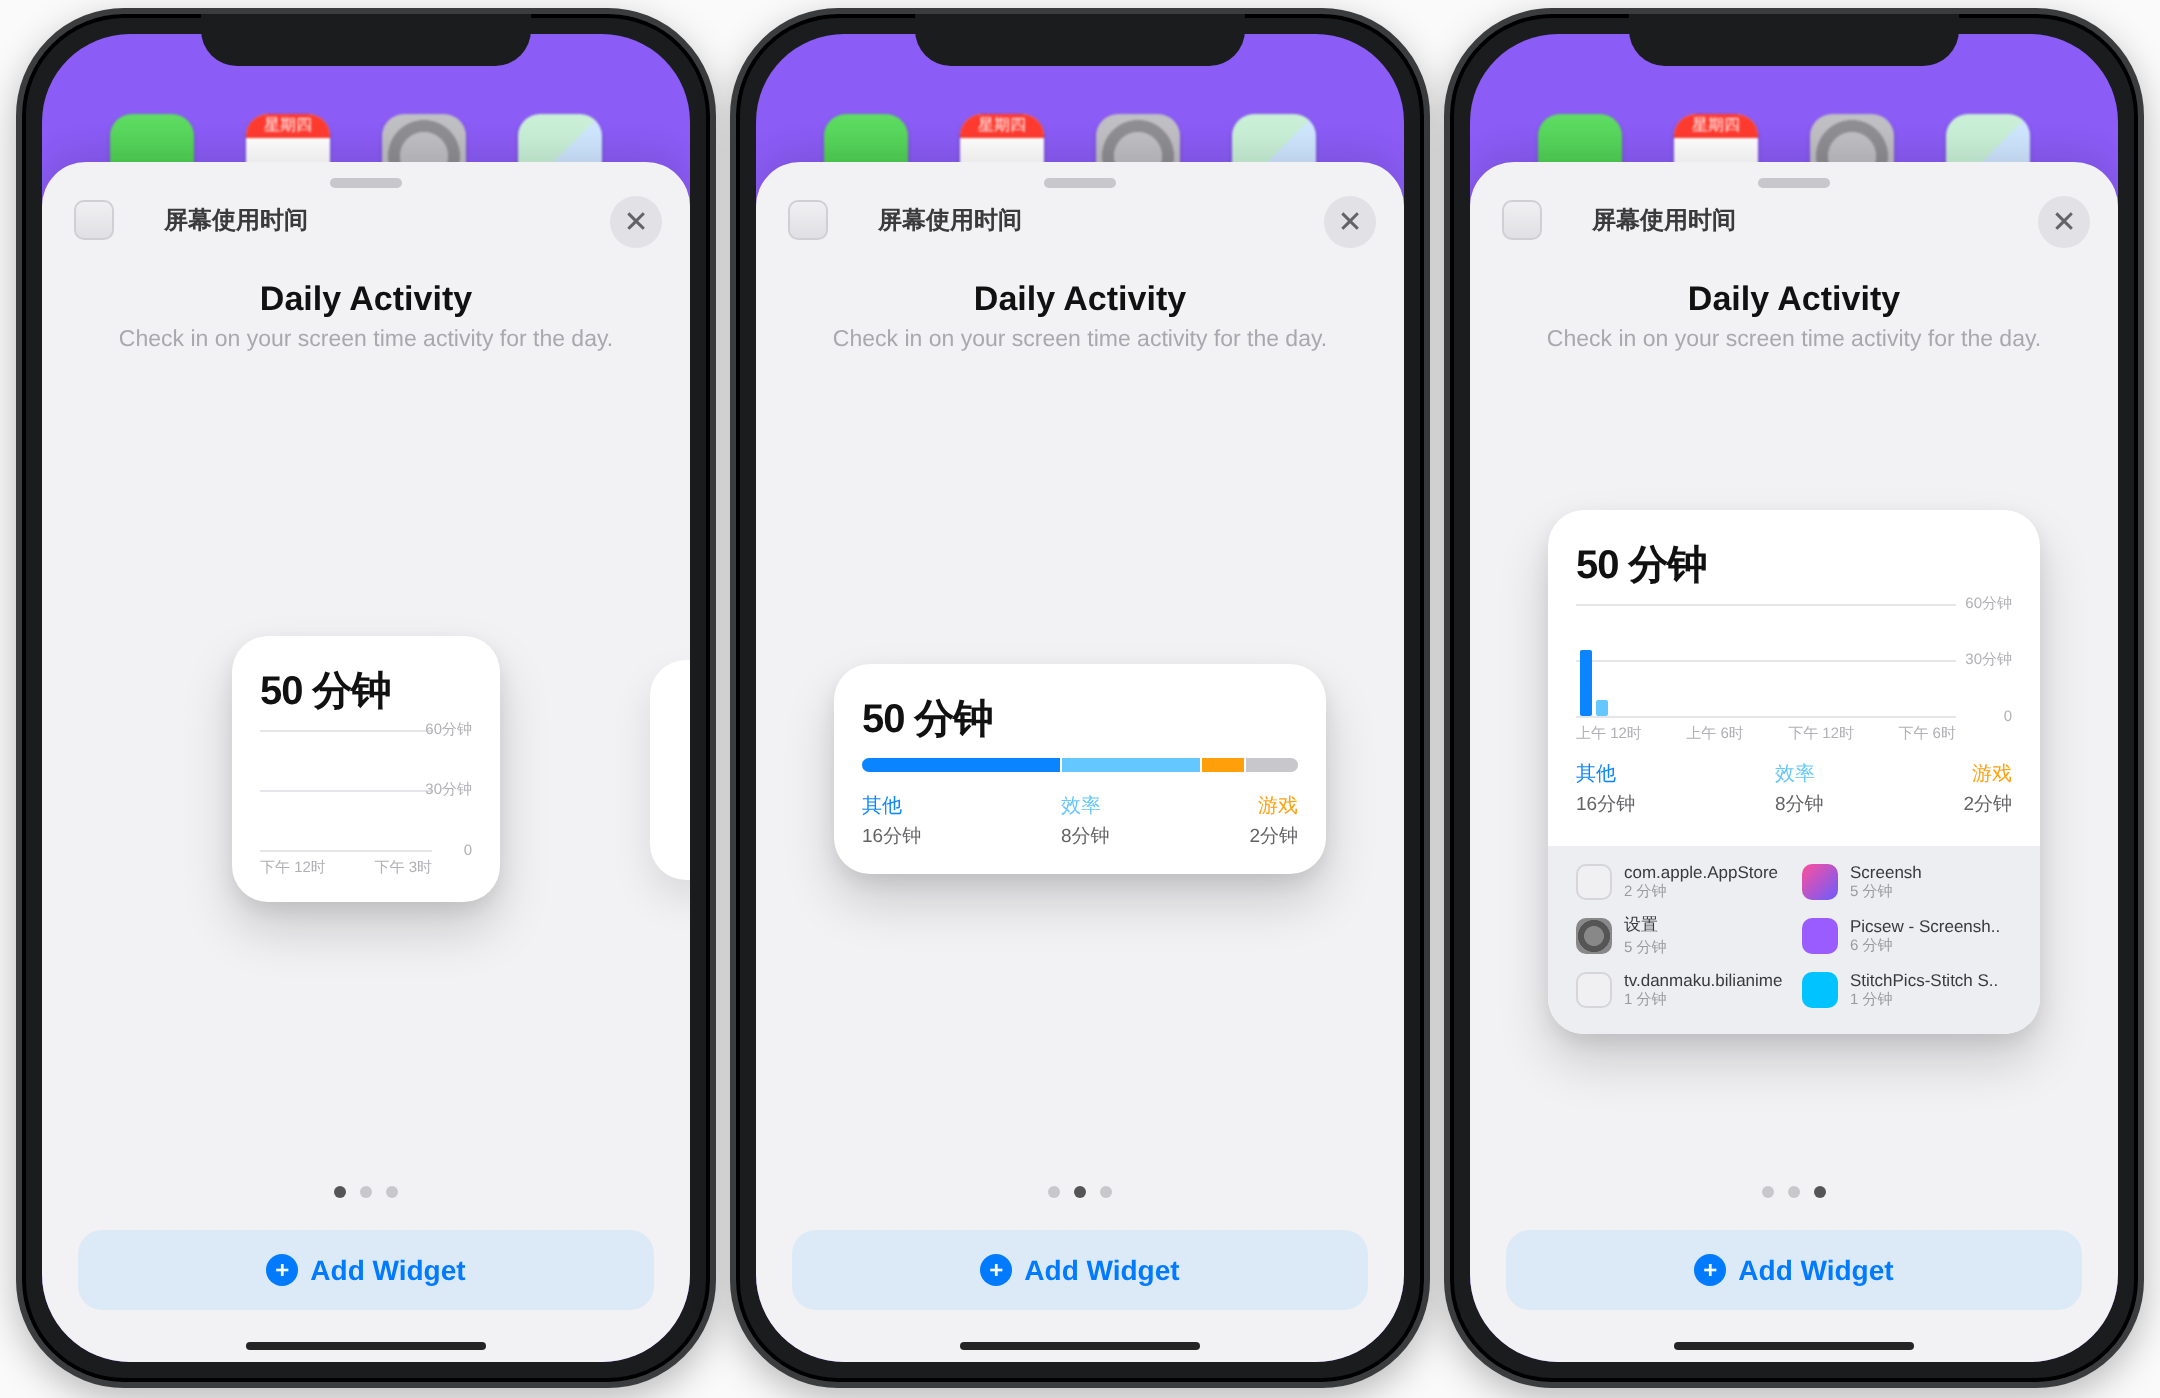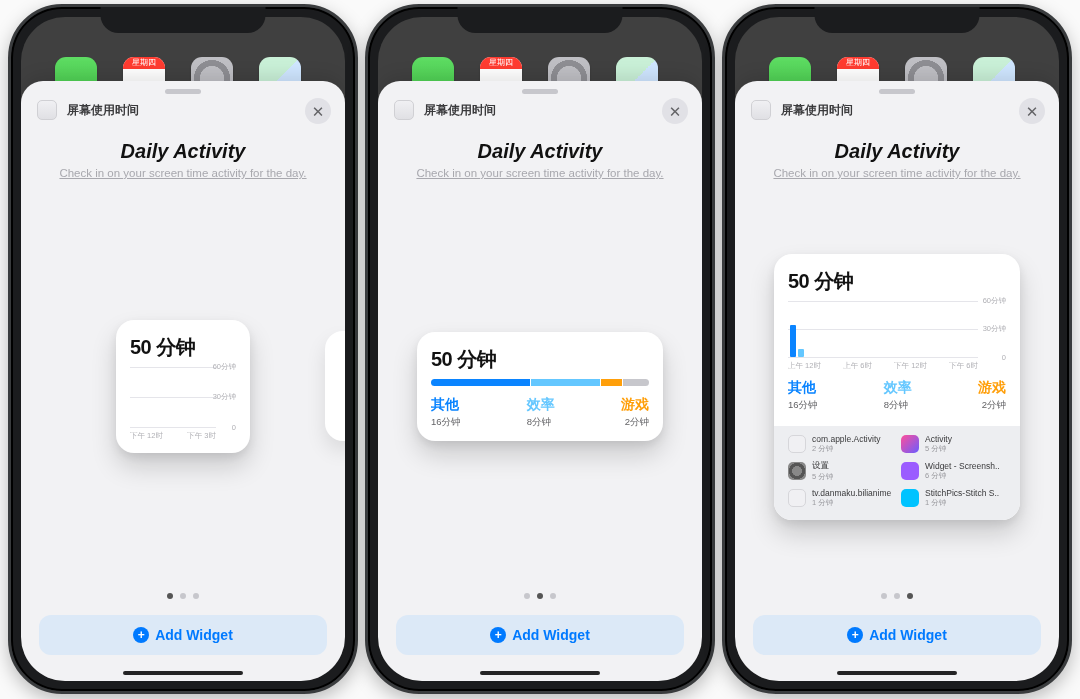--- a/index.html
+++ b/index.html
@@ -26,21 +26,21 @@
   .phone{
     position:relative; width:350px; height:690px;
     background:var(--phone-black);
     border-radius:54px;
     border:3px solid var(--phone-edge);
     box-shadow:0 6px 18px rgba(0,0,0,0.25), inset 0 0 0 2px #000;
     display:flex; flex-direction:column;
   }
   .screen{
     position:absolute; inset:10px;
-    border-radius:44px; overflow:hidden; background:#404040;
+    border-radius:44px; overflow:hidden; background:#8b5cf6;
   }
   .notch{
     position:absolute; top:0; left:50%; transform:translateX(-50%);
     width:165px; height:26px; background:var(--phone-black);
     border-bottom-left-radius:18px; border-bottom-right-radius:18px; z-index:30;
   }
   
   .home-strip{
     position:absolute; top:40px; left:0; right:0; height:38px;
     display:flex; gap:26px; padding:0 34px;
@@ -61,40 +61,40 @@
     position:absolute; top:64px; left:0; right:0; bottom:0;
     background:var(--sheet); border-radius:22px 22px 0 0;
     box-shadow:0 -6px 16px rgba(0,0,0,0.1);
     display:flex; flex-direction:column;
   }
   .grabber{
     width:36px; height:5px; background:#c7c7cc; border-radius:3px;
     margin:8px auto 6px;
   }
   .sheet-header{
-    position:relative; display:flex; align-items:center; gap:10px;
+    position:relative; display:flex; align-items:center; gap:25px;
     padding:0 16px 12px;
     text-align:center;
   }
   .app-icon{
     width:20px; height:20px; border-radius:5px;
     background:linear-gradient(#f0f0f3,#e0e0e4);
     border:1px solid #d0d0d4;
   }
   .app-name{font-size:12px; font-weight:600; color:#3a3a3c;}
   .close-btn{
     position:absolute; right:14px; top:-2px;
     width:26px; height:26px; border-radius:50%;
     background:#e1e1e6; color:#636366;
     display:flex; align-items:center; justify-content:center;
     font-size:15px; cursor:pointer; line-height:1;
   }
   .title-block{text-align:center; padding:8px 20px 0;}
-  .title{font-size:20px; font-weight:700; color:var(--text); margin:0 0 4px;font-style:italic;}
-  .subtitle{font-size:11.5px; color:var(--muted); margin:0;text-decoration:underline;}
+  .title{font-size:17px; font-weight:700; color:var(--text); margin:0 0 4px;}
+  .subtitle{font-size:11.5px; color:var(--muted); margin:0;}
   .widget-stage{
     flex:1; display:flex; align-items:center; justify-content:flex-start;
     position:relative; padding:20px 0;
   }
   .size-s{width:134px;}
   .size-m{width:246px;}
   .size-l{width:246px;}
   .widget-card{
     background:var(--card); border-radius:18px;
     box-shadow:0 14px 26px rgba(0,0,0,0.16), 0 4px 10px rgba(0,0,0,0.08);
@@ -105,21 +105,21 @@
   .small-chart{height:60px; position:relative; margin-top:4px;}
   .sc-grid{position:absolute; inset:0;}
   .sc-line{position:absolute; left:0; right:20px; height:1px; background:var(--line);}
   .sc-yl{position:absolute; right:0; font-size:7.5px; color:#b0b0b5; transform:translateY(-50%);}
   .sc-xaxis{display:flex; justify-content:space-between; font-size:7.5px; color:#b0b0b5; margin-top:4px; padding-right:20px;}
   
   .bar-track{height:7px; width:100%; border-radius:4px; display:flex; overflow:hidden; gap:1px; margin:6px 0 10px;}
   .seg{height:100%;}
   .cats{display:flex; justify-content:space-between;}
   .cat{display:flex; flex-direction:column; gap:2px;}
-  .cat-name{font-size:14px; font-weight:700;}
+  .cat-name{font-size:10px; font-weight:400;}
   .cat-val{font-size:9.5px; color:#636366;}
   
   .lg-chart{position:relative; height:56px; margin:2px 0 4px;}
   .lg-line{position:absolute; left:0; right:28px; height:1px; background:var(--line);}
   .lg-yl{position:absolute; right:0; font-size:7.5px; color:#b0b0b5; transform:translateY(-50%);}
   .lg-bars{position:absolute; left:2px; bottom:0; right:28px; height:100%; display:flex; align-items:flex-end; gap:18px;}
   .lg-bar{width:6px; background:var(--blue1); border-radius:1px;}
   .lg-bar.b2{background:var(--blue2);}
   .lg-xaxis{display:flex; font-size:7.5px; color:#b0b0b5; gap:6px; margin-top:2px; padding-right:28px; justify-content:space-between;}
   .lg-cats{display:flex; justify-content:space-between; padding:0 0 2px;}
@@ -342,42 +342,42 @@
               </div>
               <div class="cat" style="text-align:right">
                 <span class="cat-name" style="color:var(--orange)">游戏</span>
                 <span class="cat-val">2分钟</span>
               </div>
             </div>
             <div class="apps-panel" id="apps-grid">
                 <div class="app-row">
                   <div class="ic ic-appstore"></div>
                   <div class="txt">
-                    <span class="nm">com.apple.Activity</span>
+                    <span class="nm">com.apple.AppStore</span>
                     <span class="tm">2 分钟</span>
                   </div>
                 </div>
                 <div class="app-row">
                   <div class="ic ic-shortcuts"></div>
                   <div class="txt">
-                    <span class="nm">Activity</span>
+                    <span class="nm">Screensh</span>
                     <span class="tm">5 分钟</span>
                   </div>
                 </div>
                 <div class="app-row">
                   <div class="ic ic-settings"></div>
                   <div class="txt">
                     <span class="nm">设置</span>
                     <span class="tm">5 分钟</span>
                   </div>
                 </div>
                 <div class="app-row">
                   <div class="ic ic-picsew"></div>
                   <div class="txt">
-                    <span class="nm">Widget - Screensh..</span>
+                    <span class="nm">Picsew - Screensh..</span>
                     <span class="tm">6 分钟</span>
                   </div>
                 </div>
                 <div class="app-row">
                   <div class="ic ic-bili"></div>
                   <div class="txt">
                     <span class="nm">tv.danmaku.bilianime</span>
                     <span class="tm">1 分钟</span>
                   </div>
                 </div>

